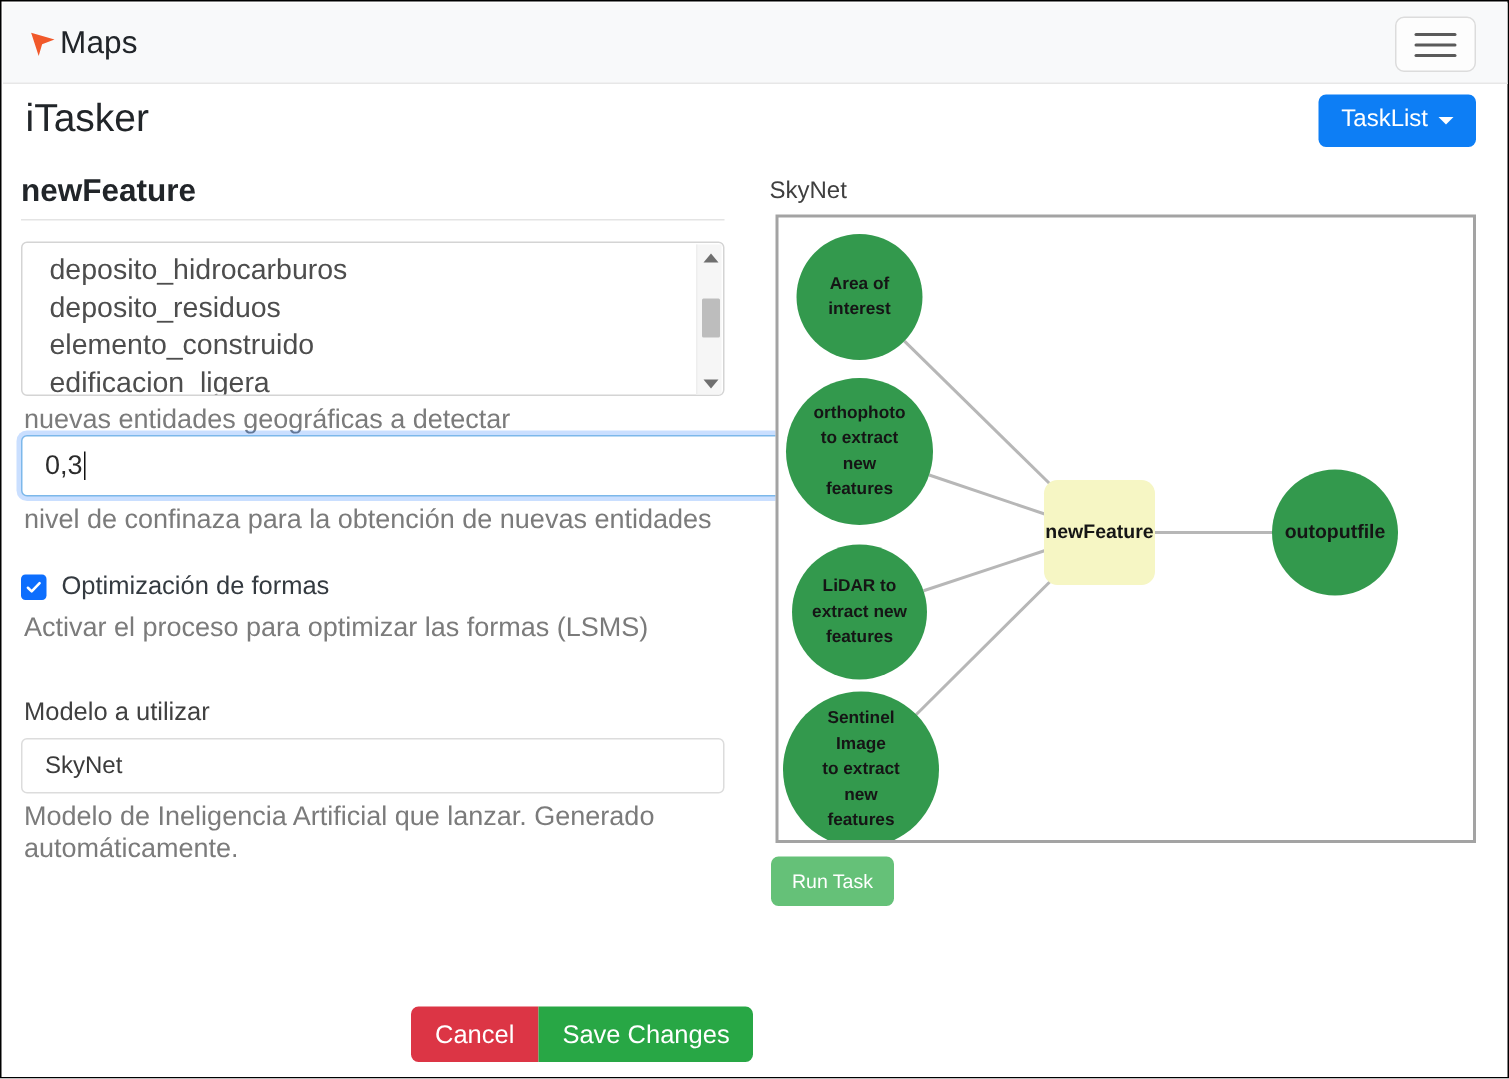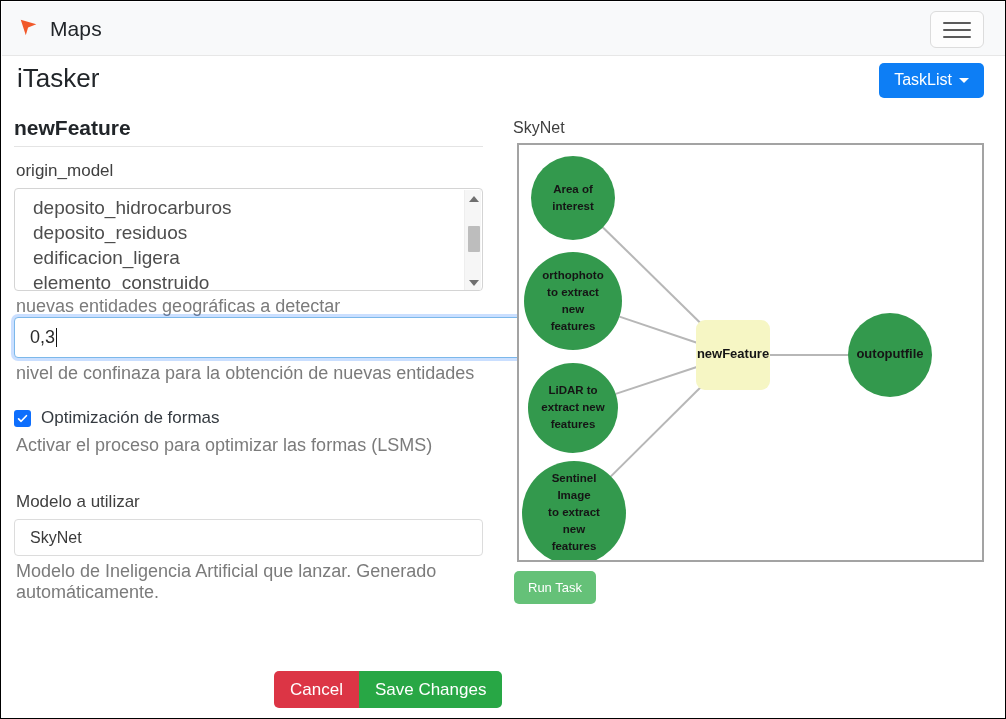--- a/index.html
+++ b/index.html
@@ -19,21 +19,21 @@
   }
 
   
   .navbar{
     position:absolute;left:1px;top:1px;width:1004px;height:54px;
     background:#f8f9fa;
     border-bottom:1px solid #e7e7e7;
     display:flex;align-items:center;
     box-sizing:border-box;
   }
-  .brand{display:flex;align-items:flex-start;gap:10px;margin-left:16px;}
+  .brand{display:flex;align-items:flex-end;margin-left:16px;}
   .brand-label{font-size:21px;color:#212529;letter-spacing:.1px;}
   .logo-icon{width:22px;height:22px;display:block;}
   .burger{
     position:absolute;right:22px;top:9px;
     width:54px;height:37px;
     border:1px solid #dcdcdc;border-radius:6px;
     background:#fdfdfd;
     display:flex;flex-direction:column;justify-content:center;align-items:center;gap:5px;
     box-sizing:border-box;
     cursor:pointer;
@@ -222,27 +222,26 @@
       <span>TaskList</span>
       <span class="caret"></span>
     </button>
   </div>
 
   <div class="form-col">
 
     <div class="section-title">newFeature</div>
     <div class="hr"></div>
 
-    <div class="field-label">origin_model</div>
     <div class="listbox">
       <ul>
         <li>deposito_hidrocarburos</li>
         <li>deposito_residuos</li>
+        <li>elemento_construido</li>
         <li>edificacion_ligera</li>
-        <li>elemento_construido</li>
 
       </ul>
       <div class="vscroll">
         <div class="arr up">
             <span class="tri-up"></span>
           </div>
         <div class="thumb"></div>
         <div class="arr down">
             <span class="tri-dn"></span>
           </div>

